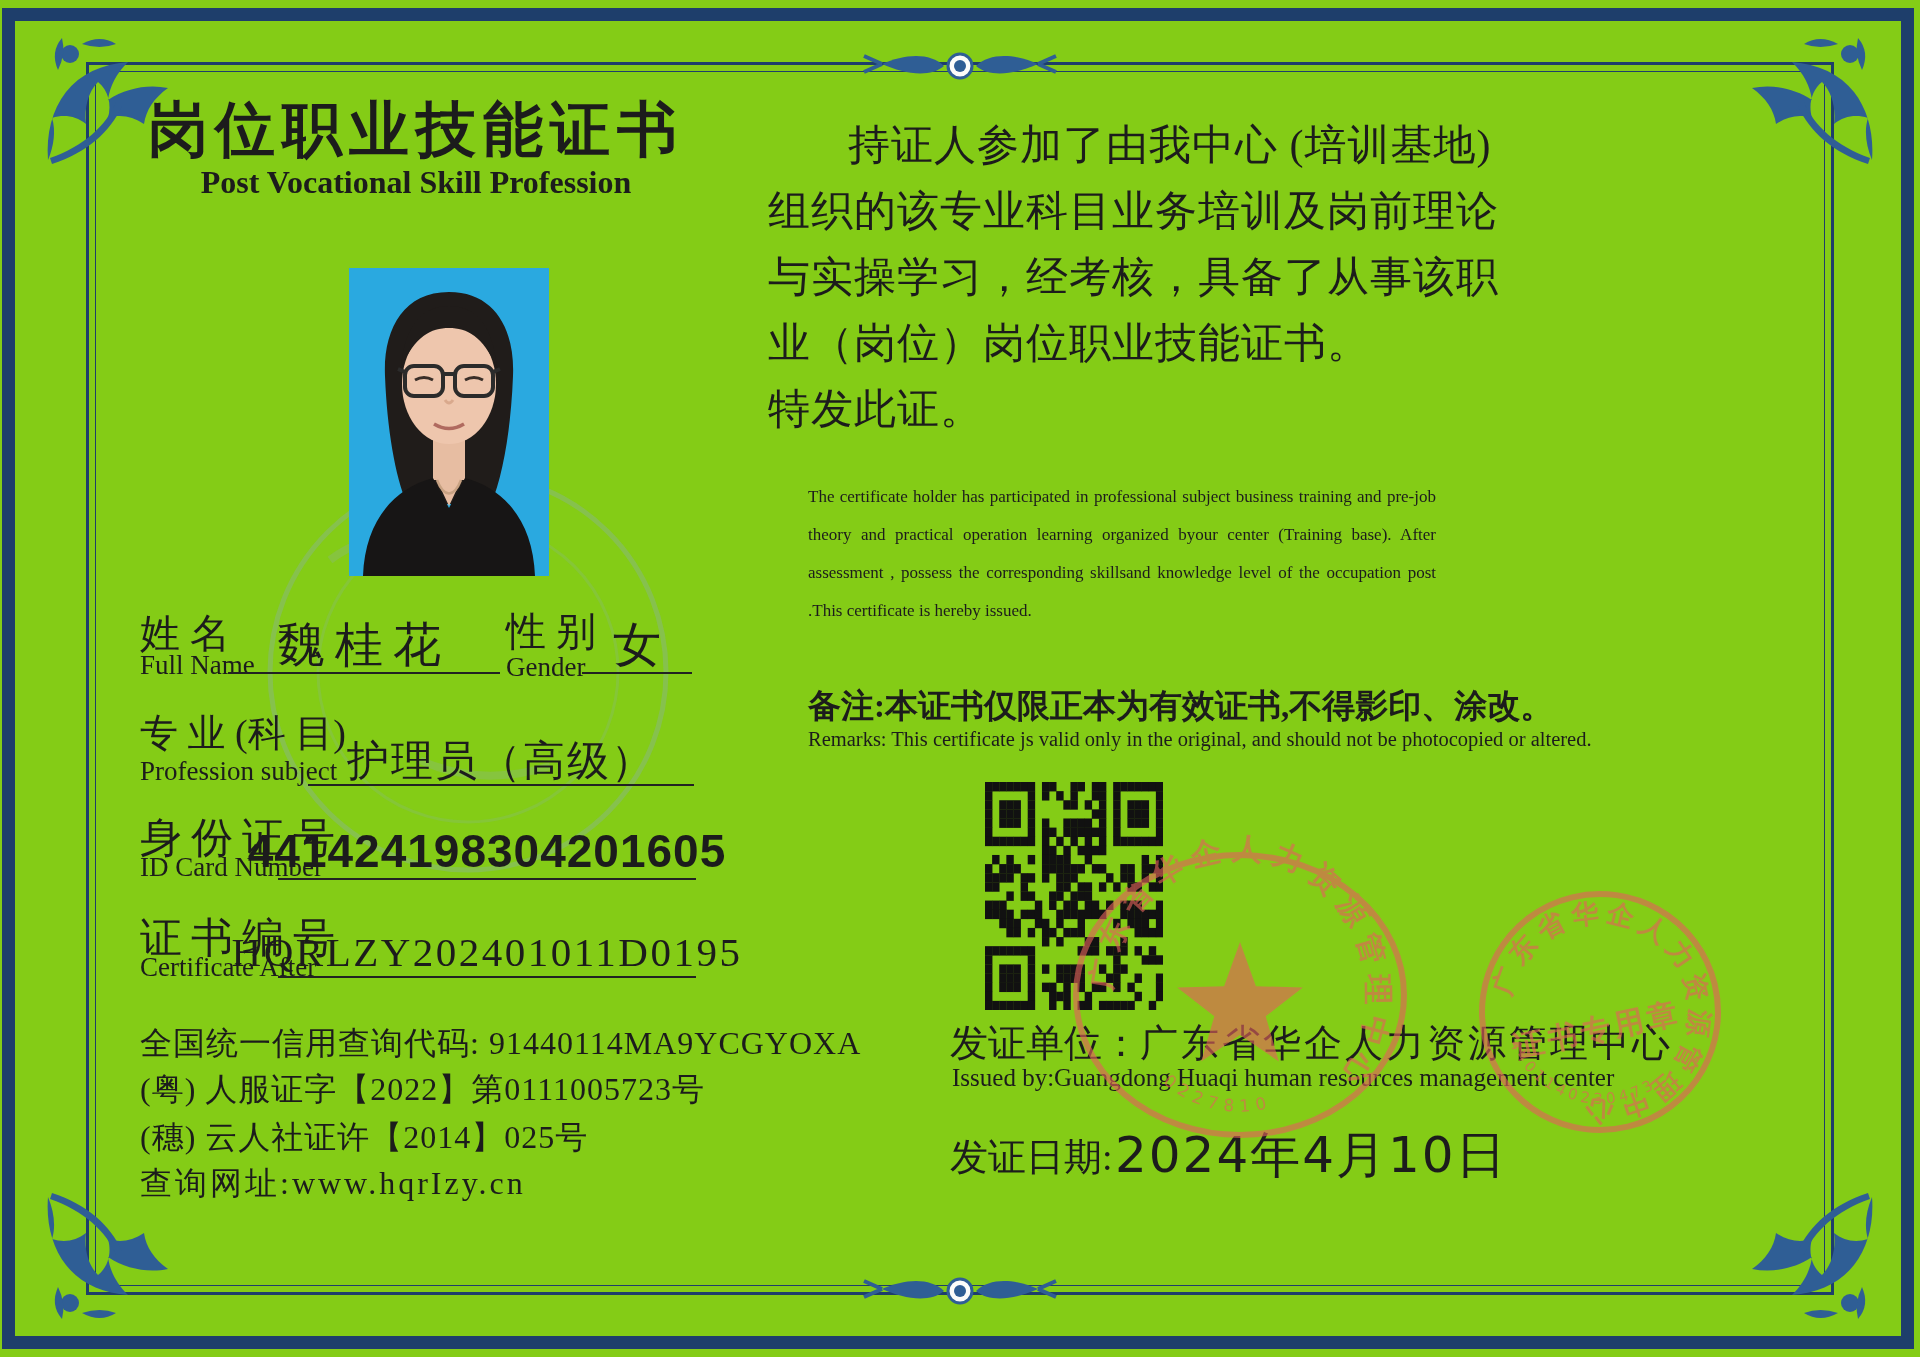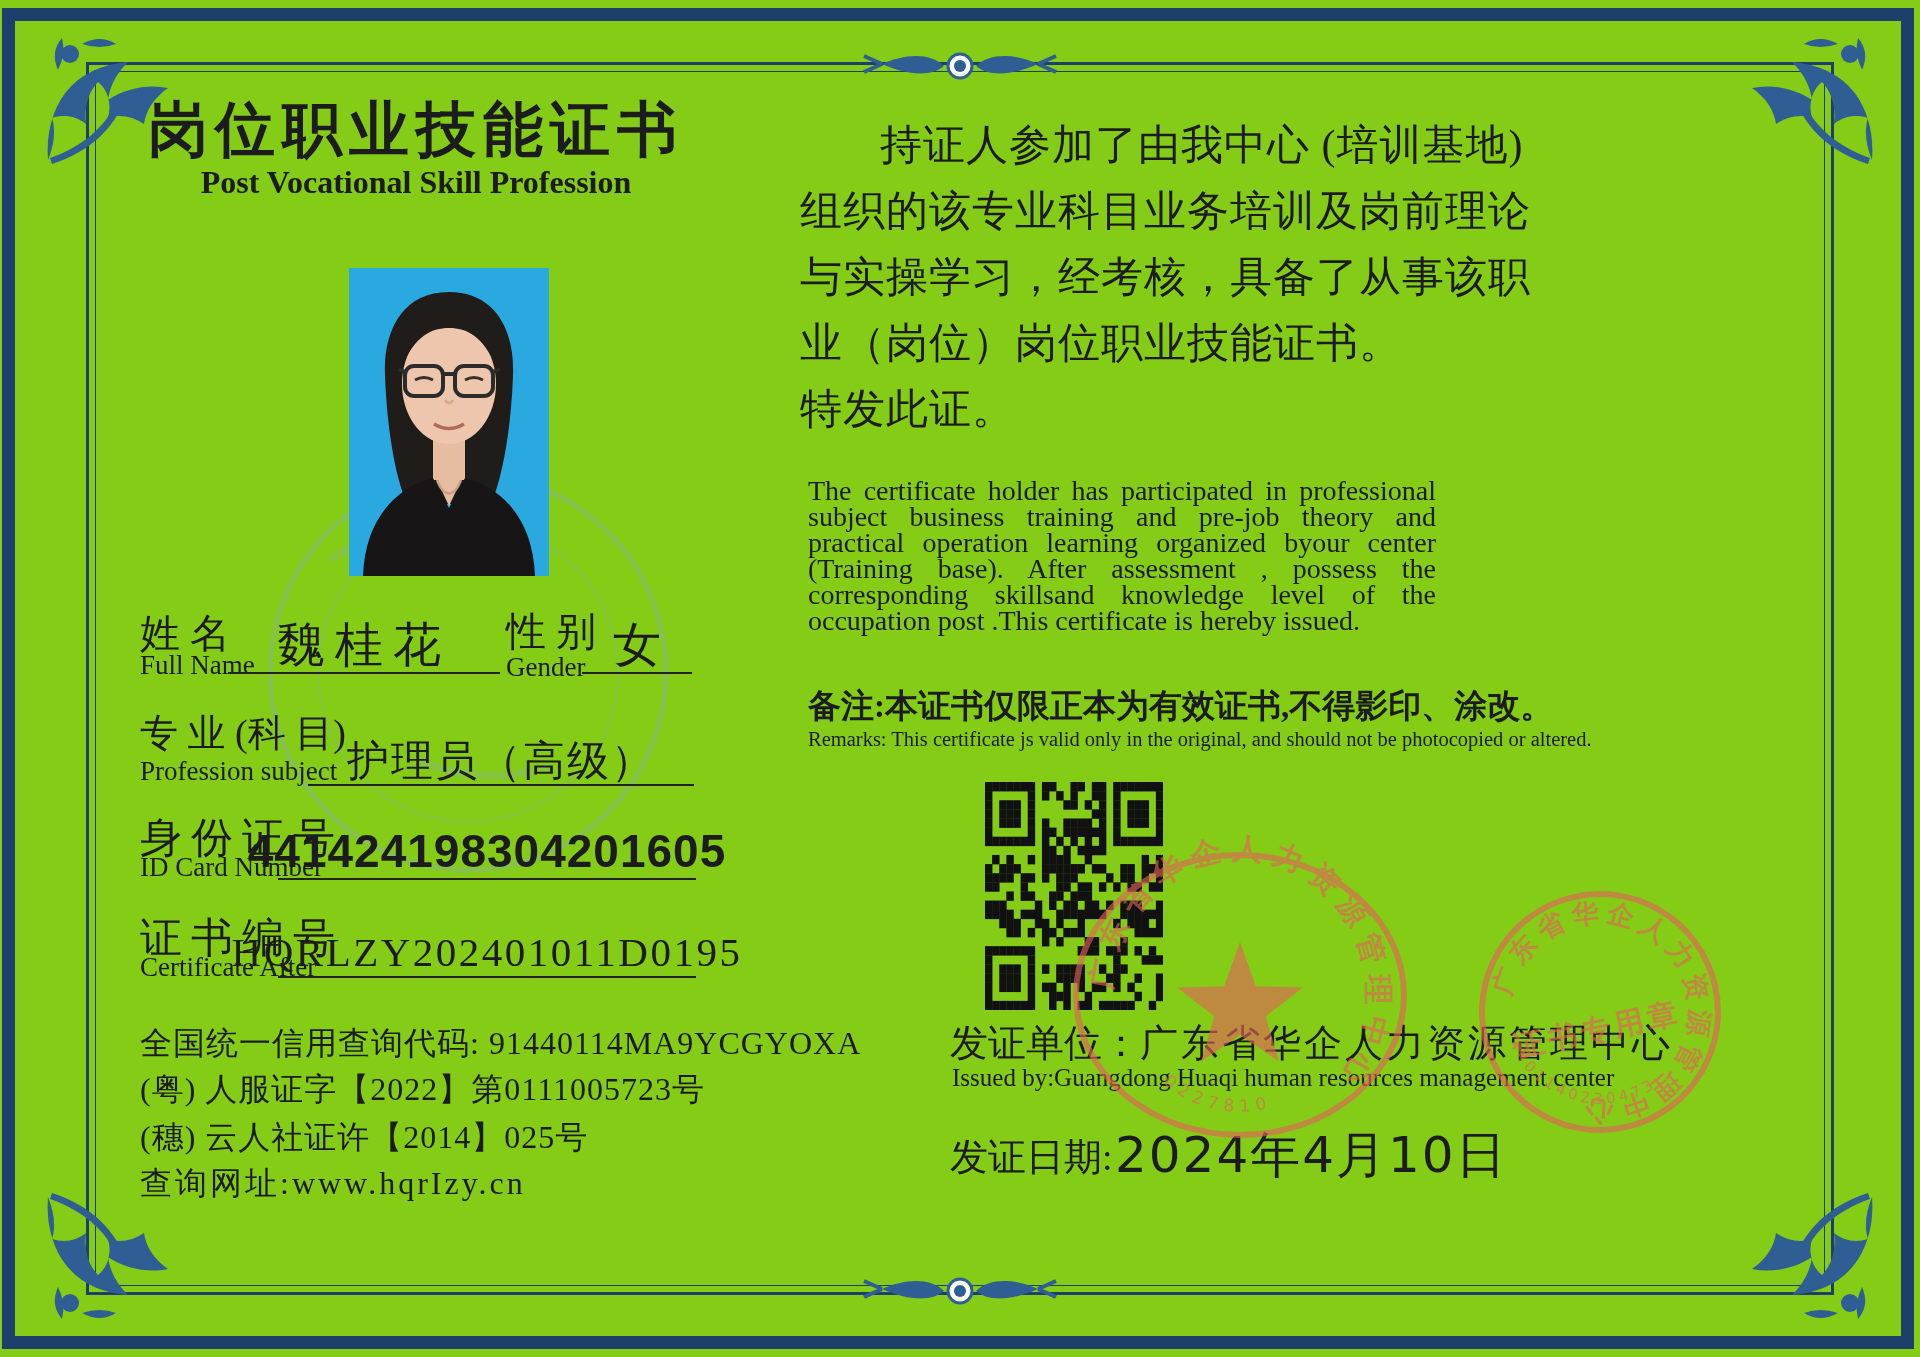--- a/index.html
+++ b/index.html
@@ -22,24 +22,24 @@
   
   .title-cn{left:130px;top:90px;width:572px;text-align:center;font-size:60px;font-weight:700;letter-spacing:7px;}
   .title-en{left:130px;top:164px;width:572px;text-align:center;font-size:32px;font-weight:700;}
   .photo{left:348px;top:268px;width:202px;height:308px;}
   .lab-cn{font-size:40px;font-weight:500;}
   .lab-en{font-size:27px;}
   .uline{border-bottom:2px solid #222;display:flex;align-items:flex-end;justify-content:center;}
   .val-cn{font-size:48px;letter-spacing:10px;line-height:1.1;}
   .reg-line{left:140px;width:620px;font-size:32px;letter-spacing:1px;white-space:nowrap;}
   
-  .cnpara{left:800px;top:112px;width:690px;font-size:42px;letter-spacing:1px;}
+  .cnpara{left:768px;top:112px;width:690px;font-size:42px;letter-spacing:1px;}
   .cnpara .ln{height:66px;line-height:66px;white-space:nowrap;}
   .cnpara .ind{padding-left:80px;}
-  .enpara{left:808px;top:478px;width:628px;font-size:28px;line-height:26px;text-align:justify;}
+  .enpara{left:808px;top:478px;width:628px;font-size:17px;line-height:38px;text-align:justify;}
   .remarks-cn{left:808px;top:684px;width:680px;font-size:33px;font-weight:600;white-space:nowrap;}
   .remarks-en{left:808px;top:728px;width:680px;font-size:20.5px;white-space:nowrap;}
   .issuedby{left:950px;top:1018px;white-space:nowrap;font-size:38px;}
   .issuedby .v{letter-spacing:3px;}
   .issueden{left:952px;top:1064px;font-size:25px;white-space:nowrap;}
   .datelab{left:950px;top:1132px;font-size:38px;white-space:nowrap;}
   .dateval{left:1115px;top:1122px;font-size:50px;letter-spacing:2px;font-family:"DejaVu Sans","Liberation Sans",sans-serif;white-space:nowrap;}
   .idnum{font-family:Liberation Sans, sans-serif;font-weight:600;font-size:46px;letter-spacing:1px;}
   .certnum{font-size:41px;letter-spacing:2.5px;}
   .overlay{position:absolute;left:0;top:0;pointer-events:none;}

